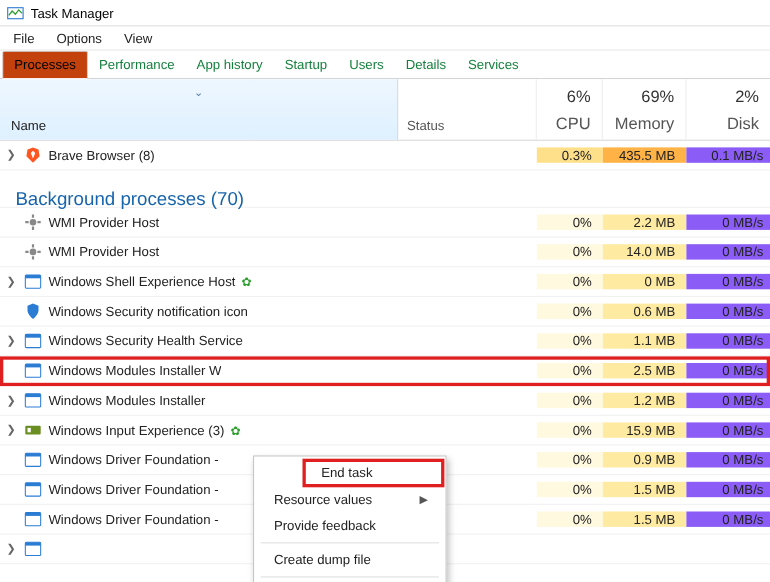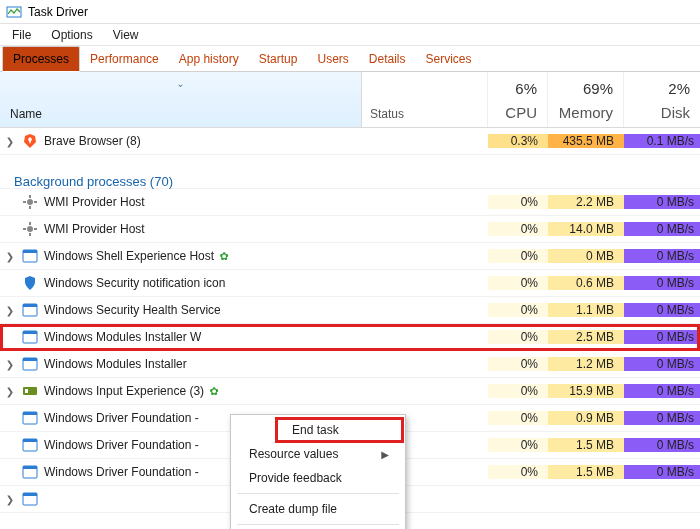--- a/index.html
+++ b/index.html
@@ -28,21 +28,21 @@
     gap: 4px;
   }
   .menubar .mi { padding: 2px 8px; cursor: default; }
   
   .tabs {
     display: flex; height: 26px; align-items: flex-end;
     border-bottom: 1px solid #d0d0d0;
     padding-left: 2px;
     gap: 0;
   }
-  .tab { padding: 5px 10px 5px; color: #c2410c; cursor: default; }
+  .tab { padding: 5px 10px 5px; color: #15803d; cursor: default; }
   .tab.active {
     color: #000;
     border: 1px solid #d0d0d0;
     border-bottom: 1px solid #fff;
     background: #c2410c;
     margin-bottom: -1px;
     border-radius: 2px 2px 0 0;
   }
   
   .table-wrap { position: relative; }
@@ -82,21 +82,21 @@
   }
   .prow .c-name { width: 362px; display: flex; align-items: center; padding-left: 2px;}
   .prow .c-status { width: 126px; }
   .prow .c-cpu { width: 60px; text-align: right; padding-right: 10px; background:#fff9df;}
   .prow .c-mem { width: 76px; text-align: right; padding-right: 10px; background:#ffeaa2;}
   .prow .c-disk { width: 76px; text-align: right; padding-right: 6px; background:#8b5cf6; white-space: nowrap;}
   .prow .chev { width: 16px; text-align:center; color:#666; font-size:10px;}
   .prow .chev.hidden { visibility: hidden; }
   .prow .picon { width:16px; height:16px; margin: 0 6px 0 4px; flex:0 0 16px; display:flex; align-items:center; justify-content:center;}
   .prow .pname { white-space: nowrap; overflow: hidden; text-overflow: clip; }
-  .prow.group .pname { color: #1864ab; font-size: 13px; margin-top: 19px; }
+  .prow.group .pname { color: #1864ab; font-size: 17px; margin-top: 19px; }
   .prow.group { height: 34px; }
   .prow .leaf { width: 12px; text-align:center; color:#2fa02f; font-size:11px; margin-left:4px;}
   .prow.selected { outline:3px solid #e02020; outline-offset:-3px; }
   .prow.selected .c-name { background:#fff; }
   .cpu-orange { background:#ffe08a !important; }
   .mem-orange { background:#ffb347 !important; }
   
   .ctxmenu {
     position: absolute;
     left: 230px; top: 342px;
@@ -122,21 +122,21 @@
 </head>
 <body>
 
 <div class="titlebar">
   <span class="app-icon">
     <svg viewBox="0 0 16 16">
         <rect x="1" y="3" width="14" height="10" fill="#fff" stroke="#2b7cd3"></rect>
         <polyline points="2,10 5,6 8,9 11,5 14,8" fill="none" stroke="#2fa02f" stroke-width="1.2"></polyline>
       </svg>
   </span>
-  <span class="title">Task Driver</span>
+  <span class="title">Task Manager</span>
 </div>
 
 <div class="menubar">
   <span class="mi">File</span>
   <span class="mi">Options</span>
   <span class="mi">View</span>
 </div>
 
 <div class="tabs">
   <div class="tab active">Processes</div>

